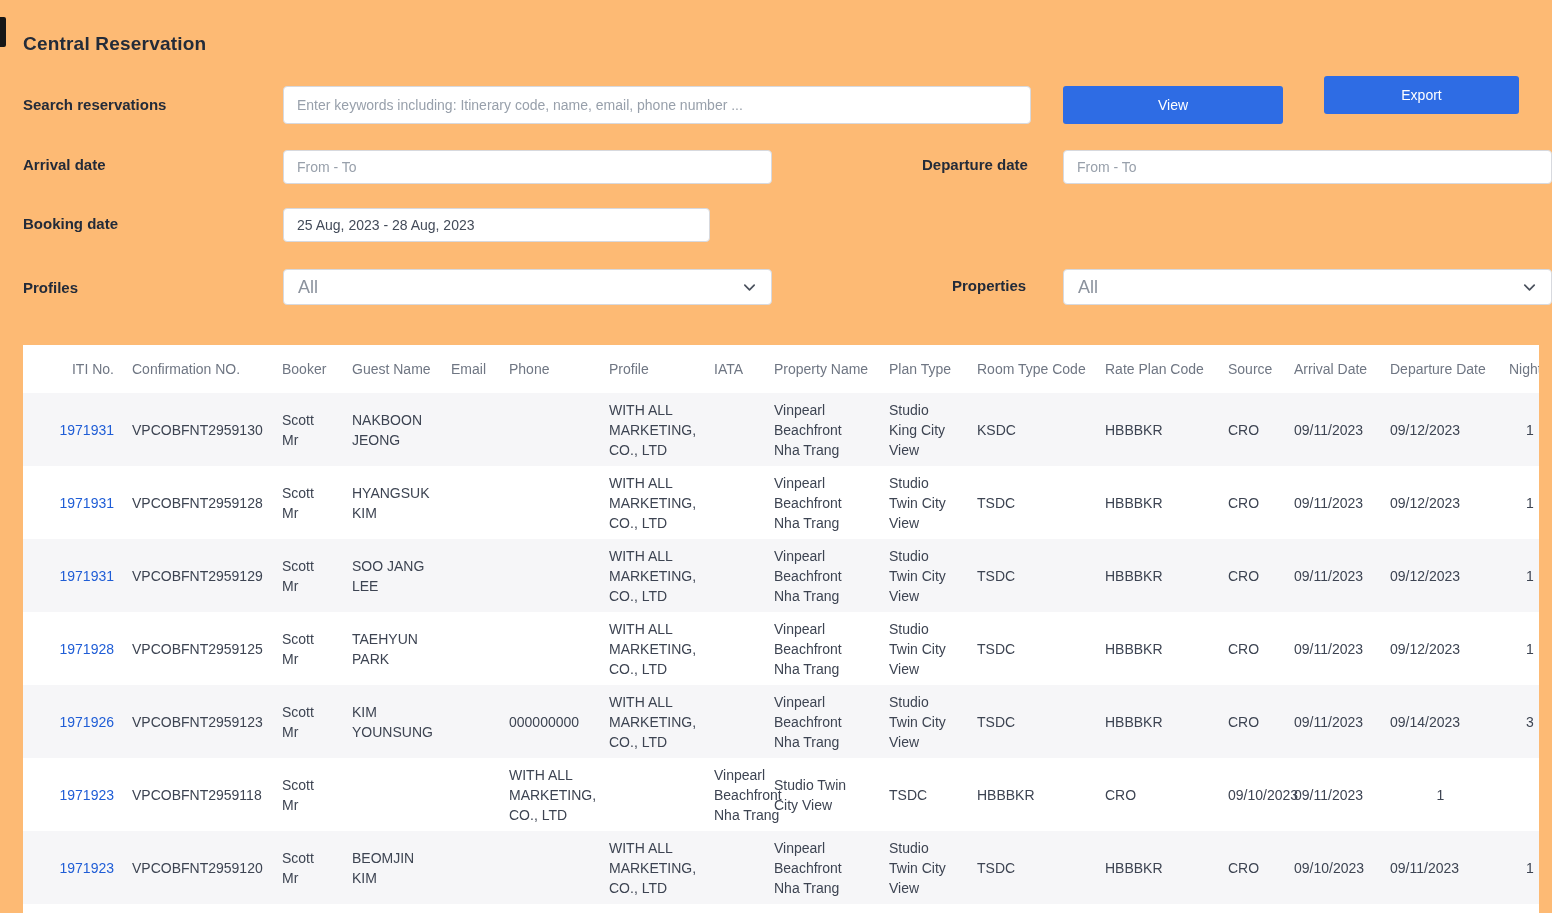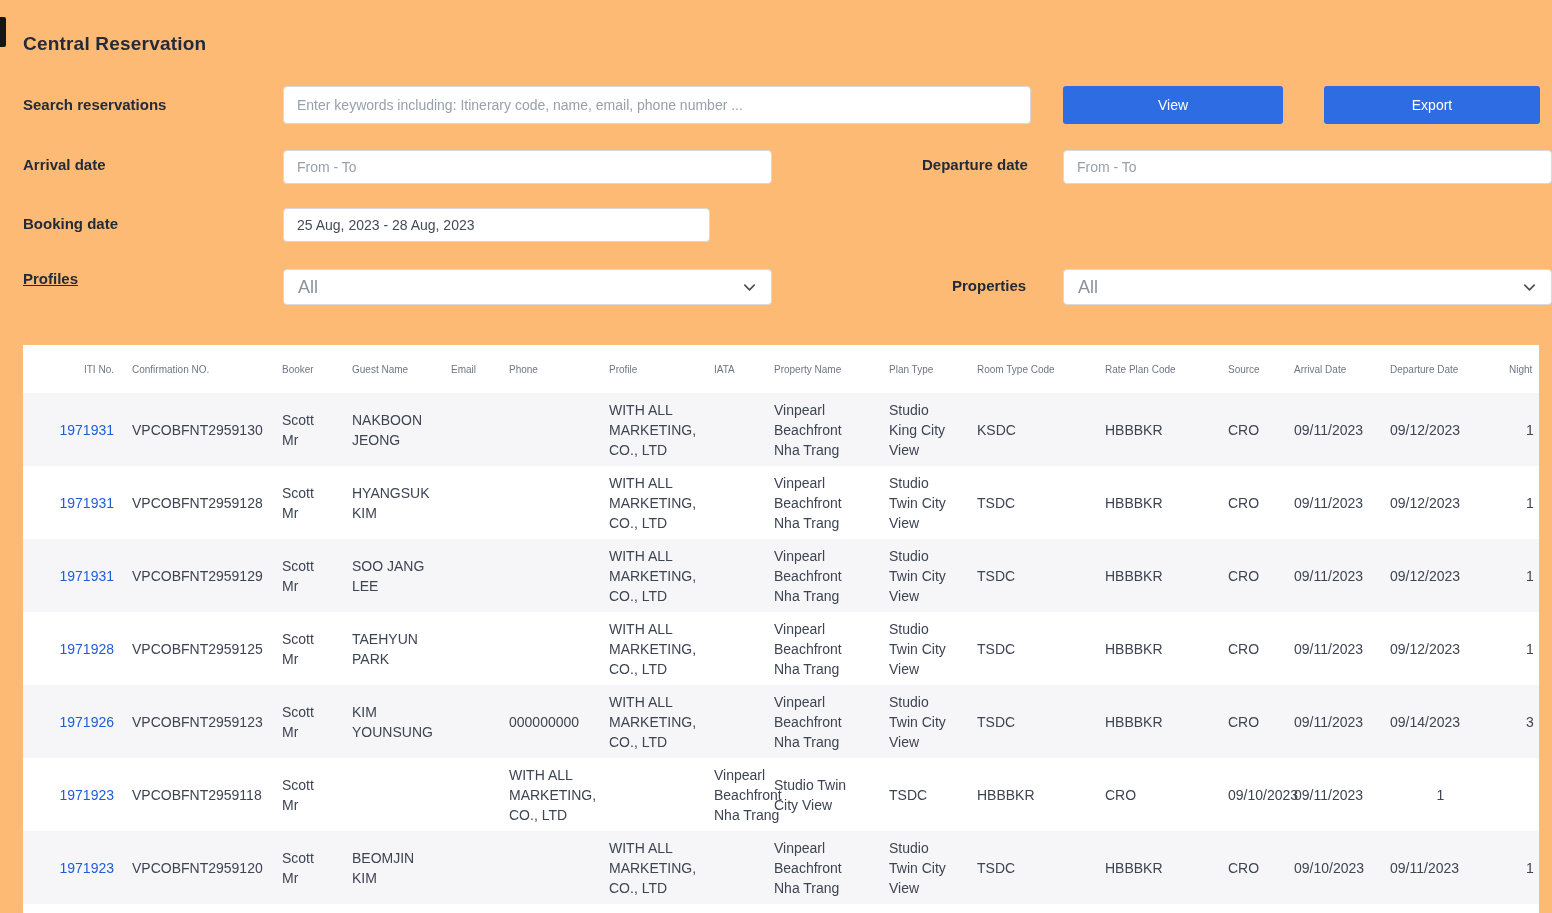--- a/index.html
+++ b/index.html
@@ -19,41 +19,41 @@
   .title {
     position: absolute; left: 23px; top: 33px; margin: 0;
     font-size: 19px; font-weight: 700; color: #232b39; letter-spacing: .2px;
   }
 
   .flabel { position: absolute; font-size: 15px; font-weight: 700; color: #232b39; white-space: nowrap; }
   .lbl-search     { left: 23px;  top: 96px; }
   .lbl-arrival    { left: 23px;  top: 156px; }
   .lbl-departure  { left: 922px; top: 156px; }
   .lbl-booking    { left: 23px;  top: 215px; }
-  .lbl-profiles   { left: 23px;  top: 270px; text-decoration: underline; }
+  .lbl-profiles   { left: 23px;  top: 279px; }
   .lbl-properties { left: 952px; top: 277px; }
 
   .input {
     position: absolute; border: 1px solid #d7d9de; border-radius: 4px;
     font-family: inherit; font-size: 14px; color: #434b59;
     padding: 0 13px; outline: none; background: #fff;
   }
   .input::placeholder { color: #98a0ab; }
   .search-input    { left: 283px;  top: 86px;  width: 748px; height: 38px; }
   .arrival-input   { left: 283px;  top: 150px; width: 489px; height: 34px; }
   .departure-input { left: 1063px; top: 150px; width: 489px; height: 34px; }
   .booking-input   { left: 283px;  top: 208px; width: 427px; height: 34px; }
 
   .btn {
     position: absolute; height: 38px; border: none; border-radius: 3px;
     background: #2e6ce4; color: #ffffff; font-size: 14px; font-weight: 500;
     font-family: inherit; cursor: pointer;
   }
   .btn-view   { left: 1063px; top: 86px; width: 220px; }
-  .btn-export { left: 1324px; top: 86px; width: 216px; }
+  .btn-export { left: 1324px; top: 76px; width: 195px; }
 
   .select {
     position: absolute; height: 36px; border: 1px solid #d7d9de; border-radius: 4px;
     background: #fff; display: flex; align-items: center; justify-content: space-between;
     padding: 0 14px; cursor: pointer;
   }
   .profiles-select   { left: 283px;  top: 269px; width: 489px; }
   .properties-select { left: 1063px; top: 269px; width: 489px; }
   .select-value { font-size: 18px; color: #8b929d; }
   .chev { flex: 0 0 auto; }
@@ -63,21 +63,21 @@
     overflow: hidden; background: #fff;
   }
   .grid-row {
     display: grid;
     grid-template-columns: 100px 150px 70px 99px 58px 100px 105px 60px 115px 88px 128px 123px 66px 96px 119px 60px;
     width: 1537px;
   }
   .thead { height: 48px; }
   .th {
     display: flex; align-items: center; padding: 0 9px;
-    font-size: 10px; color: #6f7683; white-space: nowrap;
+    font-size: 14px; color: #6f7683; white-space: nowrap;
   }
   .trow { height: 73px; }
   .trow.alt { background: #f6f6f8; }
   .td {
     display: flex; align-items: center; padding: 0 9px;
     font-size: 14px; color: #3d4452; line-height: 20px;
   }
   .grid-row > :first-child { justify-content: flex-end; text-align: right; }
   .trow > :last-child { justify-content: center; }
   .td.iti span { color: #1f5dd6; font-weight: 400; cursor: pointer; }

